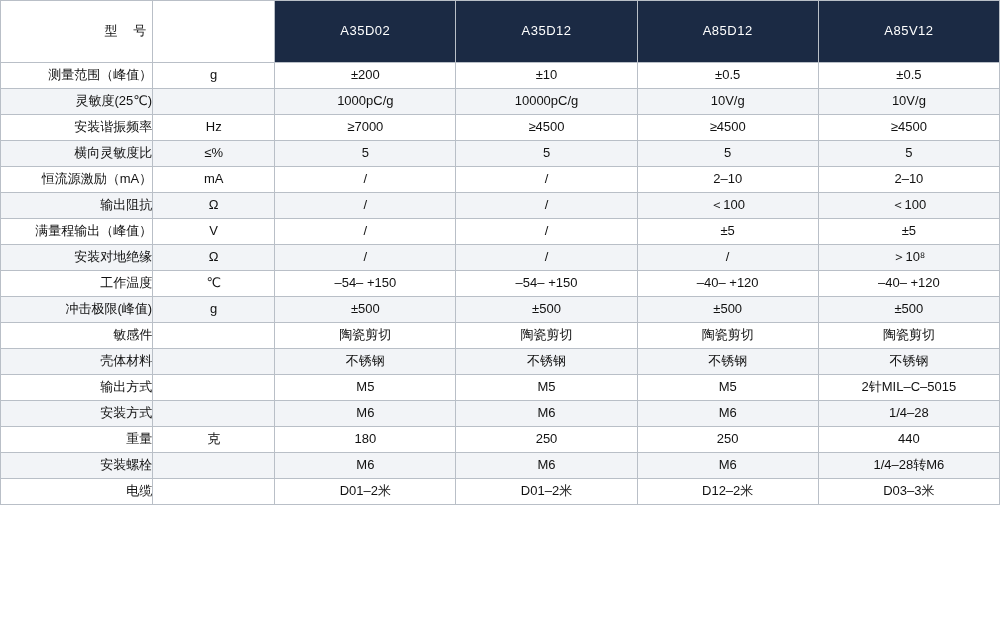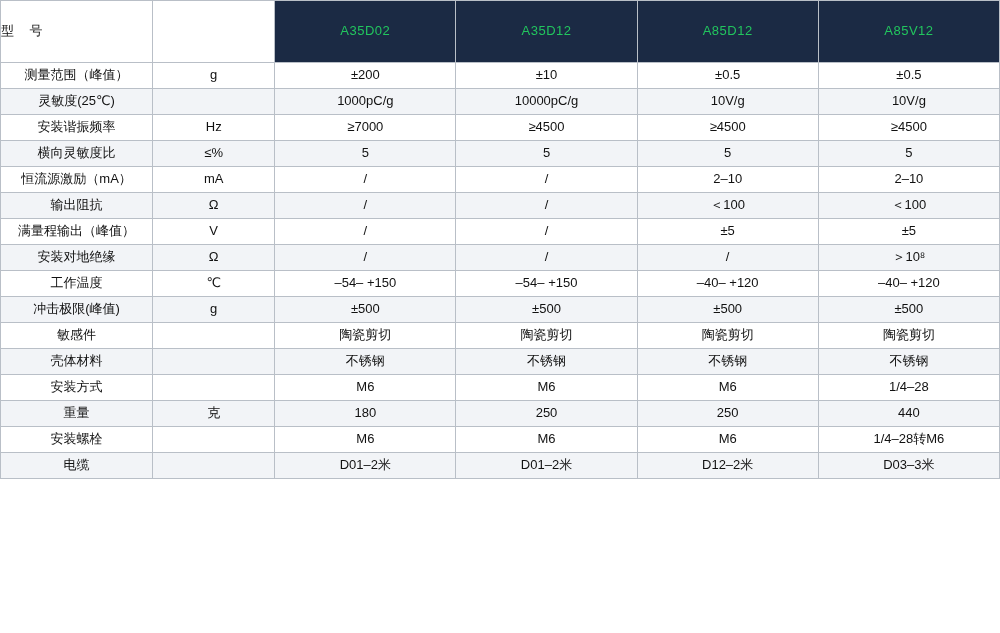--- a/index.html
+++ b/index.html
@@ -29,49 +29,49 @@
     box-sizing: border-box;
     overflow: hidden;
     white-space: nowrap;
   }
   
   thead tr {
     height: 62px;
   }
   thead th {
     background: #1b2a44;
-    color: #22c55e;
+    color: #ffffff;
     height: 62px;
     border: 1px solid #1b2a44;
   }
   thead th.hdr-param {
     background: #ffffff;
     color: #111111;
     border: 1px solid #b9bfc7;
     font-size: 17px;
     font-weight: bold;
-    text-align: left;
+    text-align: right;
     padding-left: 10px;
     letter-spacing: 6px;
   }
   thead th.hdr-unit {
     background: #ffffff;
     border: 1px solid #b9bfc7;
   }
   thead th.hdr-model {
     font-size: 19px;
     font-weight: bold;
     text-align: center;
     letter-spacing: 0.5px;
   }
   col.c-param { width: 152px; }
   col.c-unit  { width: 122px; }
   col.c-model { width: 181px; }
   td.param {
-    text-align: center;
+    text-align: right;
     padding-left: 7px;
     font-size: 13.5px;
   }
   td.unit {
     text-align: center;
     font-size: 12.5px;
   }
   td.val {
     text-align: center;
     font-size: 13px;
@@ -196,20 +196,28 @@
       </tr>
       <tr>
         <td class="param">壳体材料</td>
         <td class="unit"></td>
         <td class="val">不锈钢</td>
         <td class="val">不锈钢</td>
         <td class="val">不锈钢</td>
         <td class="val">不锈钢</td>
       </tr>
       <tr>
+        <td class="param">输出方式</td>
+        <td class="unit"></td>
+        <td class="val">M5</td>
+        <td class="val">M5</td>
+        <td class="val">M5</td>
+        <td class="val">2针MIL–C–5015</td>
+      </tr>
+      <tr>
         <td class="param">安装方式</td>
         <td class="unit"></td>
         <td class="val">M6</td>
         <td class="val">M6</td>
         <td class="val">M6</td>
         <td class="val">1/4–28</td>
       </tr>
       <tr>
         <td class="param">重量</td>
         <td class="unit">克</td>

